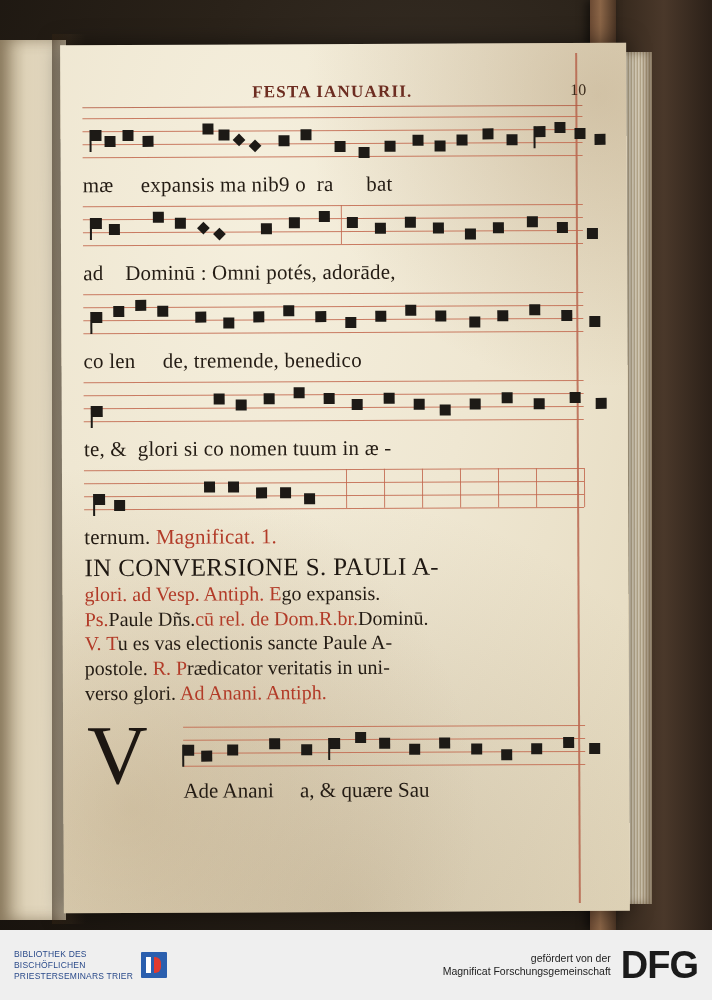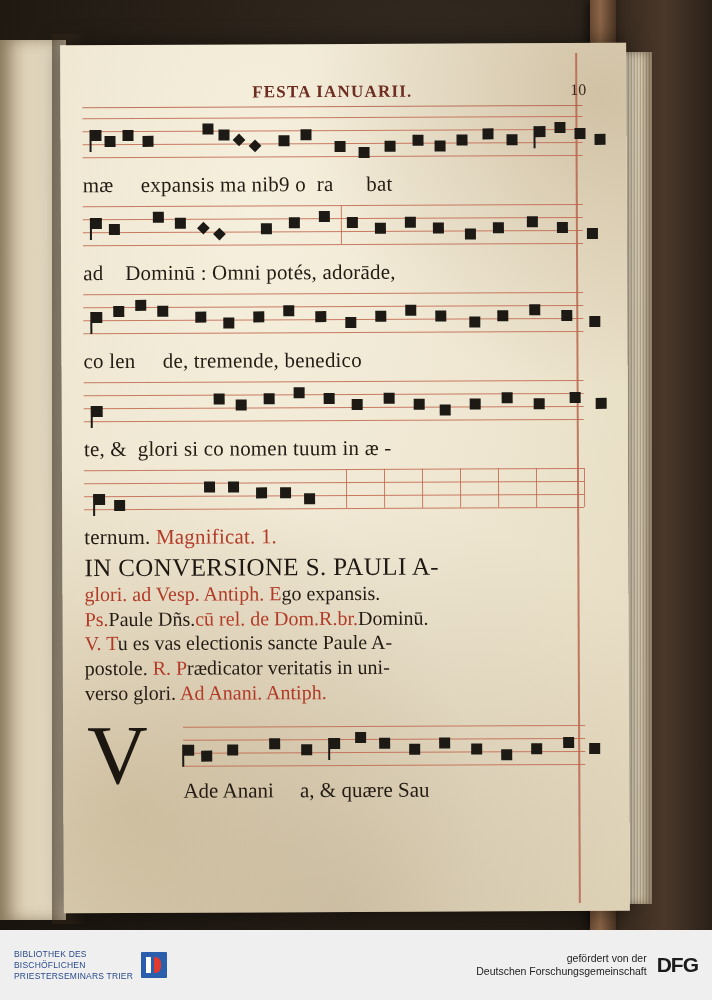--- a/index.html
+++ b/index.html
@@ -301,21 +301,21 @@
     align-items: center;
     gap: 10px;
   }
   #dfg-text {
     font-size: 10.5px;
     line-height: 13px;
     color: #222;
     text-align: right;
   }
   #dfg-mark {
-    font-size: 21px;
+    font-size: 38px;
     font-weight: bold;
     letter-spacing: -1px;
     color: #1b1b1b;
   }
 </style>
 </head>
 <body>
 
 <div id="scan">
 
@@ -524,17 +524,17 @@
     <div id="lib-text">
         <div>Bibliothek des</div>
         <div>Bischöflichen</div>
         <div>Priesterseminars Trier</div>
       </div>
     <div id="lib-mark"></div>
   </div>
   <div id="dfg">
     <div id="dfg-text">
       <div>gefördert von der</div>
-      <div>Deutschen Forschungsgemeinschaft</div>
+      <div>Magnificat Forschungsgemeinschaft</div>
     </div>
     <div id="dfg-mark">DFG</div>
   </div>
 </div>
 
 </body></html>

